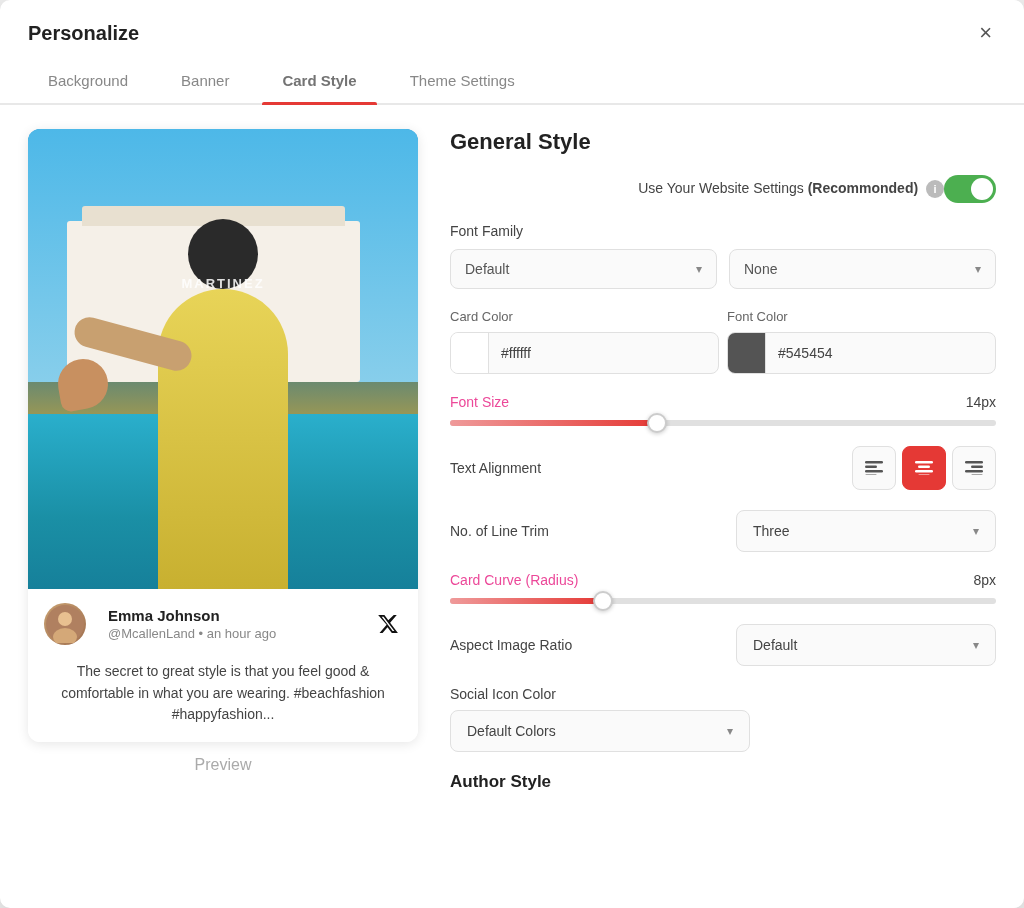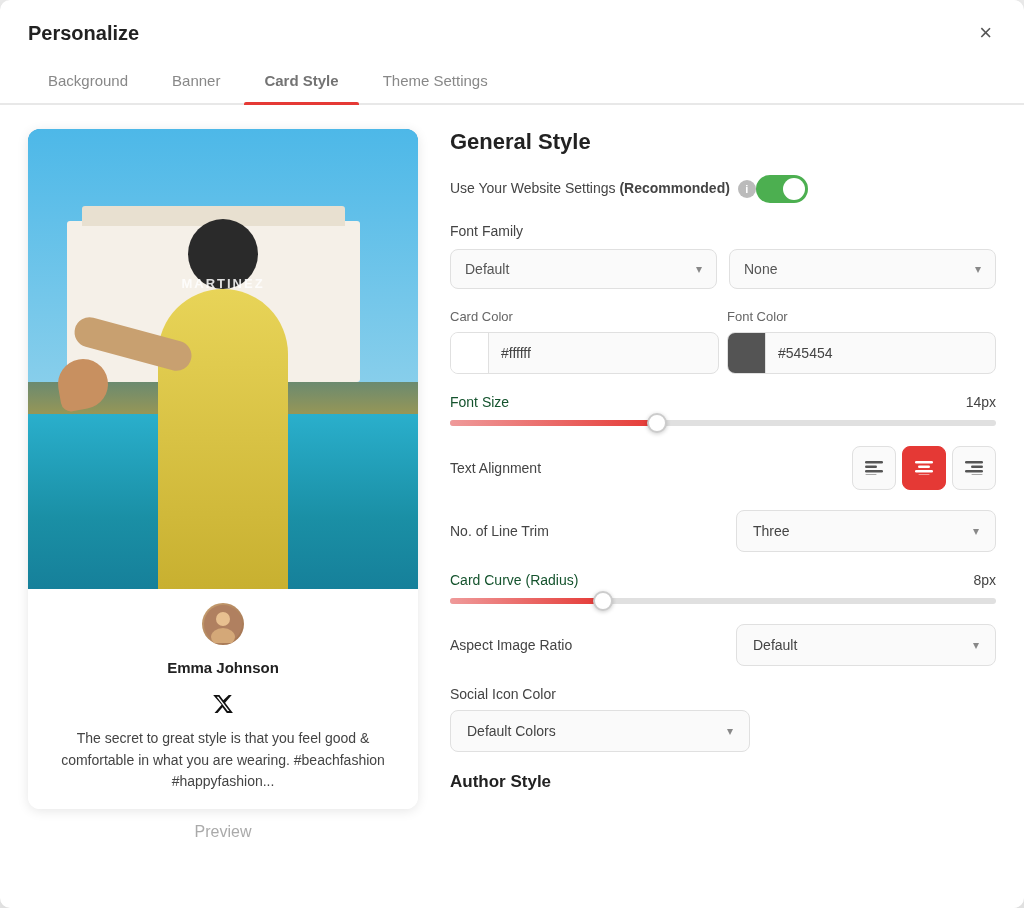--- a/index.html
+++ b/index.html
@@ -34,21 +34,21 @@
       border: none;
       cursor: pointer;
       font-size: 22px;
       color: #555;
       line-height: 1;
       padding: 4px;
     }
 
     .tabs {
       display: flex;
-      gap: 4px;
+      gap: 13px;
       padding: 0 28px;
       margin-top: 10px;
       border-bottom: 2px solid #e8e8e8;
     }
 
     .tab {
       padding: 14px 20px;
       font-size: 15px;
       color: #888;
       cursor: pointer;
@@ -156,23 +156,22 @@
     }
 
     .card-info {
       padding: 14px 16px 16px;
       background: #fff;
     }
 
     .card-author {
       display: flex;
       align-items: center;
-      gap: 14px;
-      margin-bottom: 10px;
-      flex-direction: column;
+      gap: 22px;
+      margin-bottom: 16px;
     }
 
     .avatar {
       width: 42px;
       height: 42px;
       border-radius: 50%;
       background: linear-gradient(135deg, #c8a070 0%, #a07050 100%);
       flex-shrink: 0;
       overflow: hidden;
       display: flex;
@@ -217,21 +216,21 @@
     .section-title {
       font-size: 22px;
       font-weight: 700;
       color: #222;
       margin-bottom: 20px;
     }
 
     .setting-row {
       display: flex;
       align-items: center;
-      justify-content: flex-start;
+      justify-content: flex-end;
       margin-bottom: 20px;
     }
 
     .setting-label {
       font-size: 14px;
       color: #444;
     }
 
     .setting-label strong { font-weight: 700; }
 
@@ -348,21 +347,21 @@
       margin-bottom: 20px;
     }
 
     .slider-header {
       display: flex;
       justify-content: space-between;
       align-items: center;
       margin-bottom: 10px;
     }
 
-    .slider-label { font-size: 14px; color: #14532d; }
+    .slider-label { font-size: 14px; color: #ec4899; }
     .slider-value { font-size: 14px; color: #444; }
 
     .slider-track {
       position: relative;
       height: 6px;
       border-radius: 3px;
       background: #e0e0e0;
     }
 
     .slider-fill {
@@ -501,20 +500,25 @@
             <div class="avatar">
 
               <svg width="38" height="38" viewBox="0 0 38 38" fill="none" xmlns="http://www.w3.org/2000/svg">
                 <circle cx="19" cy="19" r="19" fill="#b08060"></circle>
                 <circle cx="19" cy="14" r="7" fill="#e8c090"></circle>
                 <ellipse cx="19" cy="32" rx="12" ry="9" fill="#d4a878"></ellipse>
               </svg>
             </div>
             <div class="author-details">
               <div class="author-name">Emma Johnson</div>
+              <div class="author-meta">
+                <span>@McallenLand</span>
+                <span> • </span>
+                <span>an hour ago</span>
+              </div>
             </div>
             <div class="twitter-icon">
               <svg width="22" height="22" viewBox="0 0 24 24" fill="none">
                 <path d="M18.244 2.25h3.308l-7.227 8.26 8.502 11.24H16.17l-4.714-6.231-5.401 6.231H2.742l7.733-8.845L1.254 2.25H8.08l4.253 5.622L18.244 2.25zm-1.161 17.52h1.833L7.084 4.126H5.117L17.083 19.77z" fill="#111"></path>
               </svg>
             </div>
           </div>
           <div class="card-text">The secret to great style is that you feel good &amp; comfortable in what you are wearing. #beachfashion #happyfashion...</div>
         </div>
       </div>

